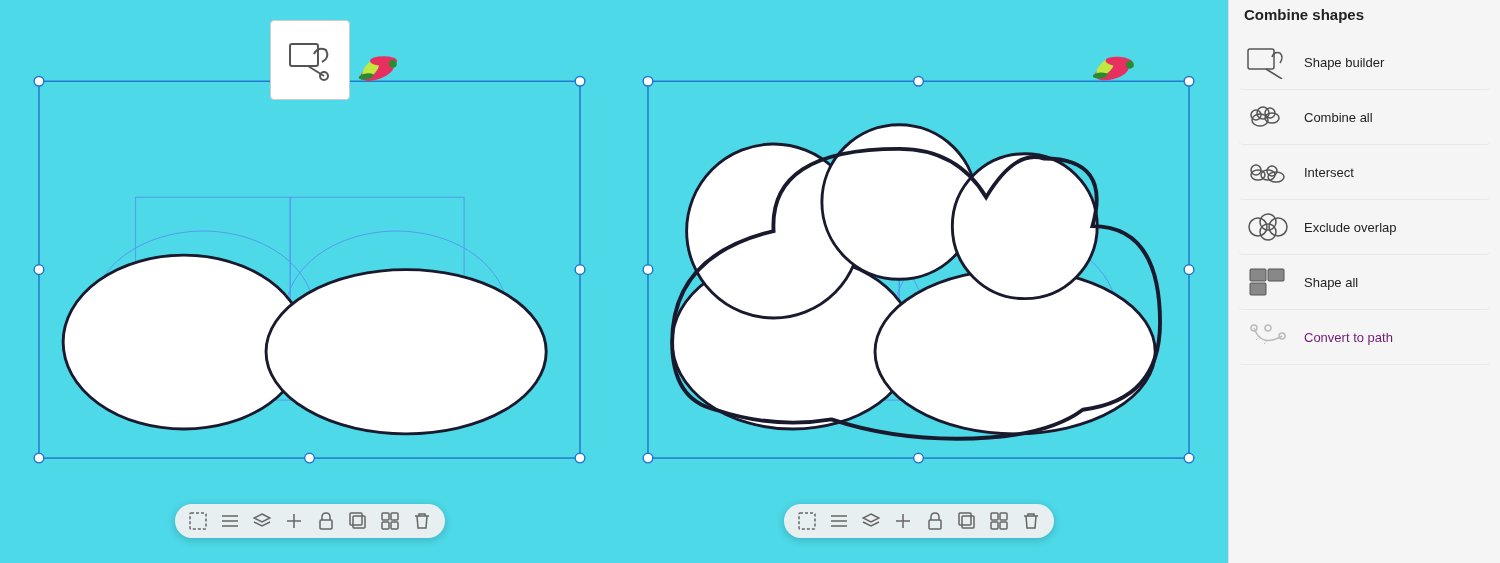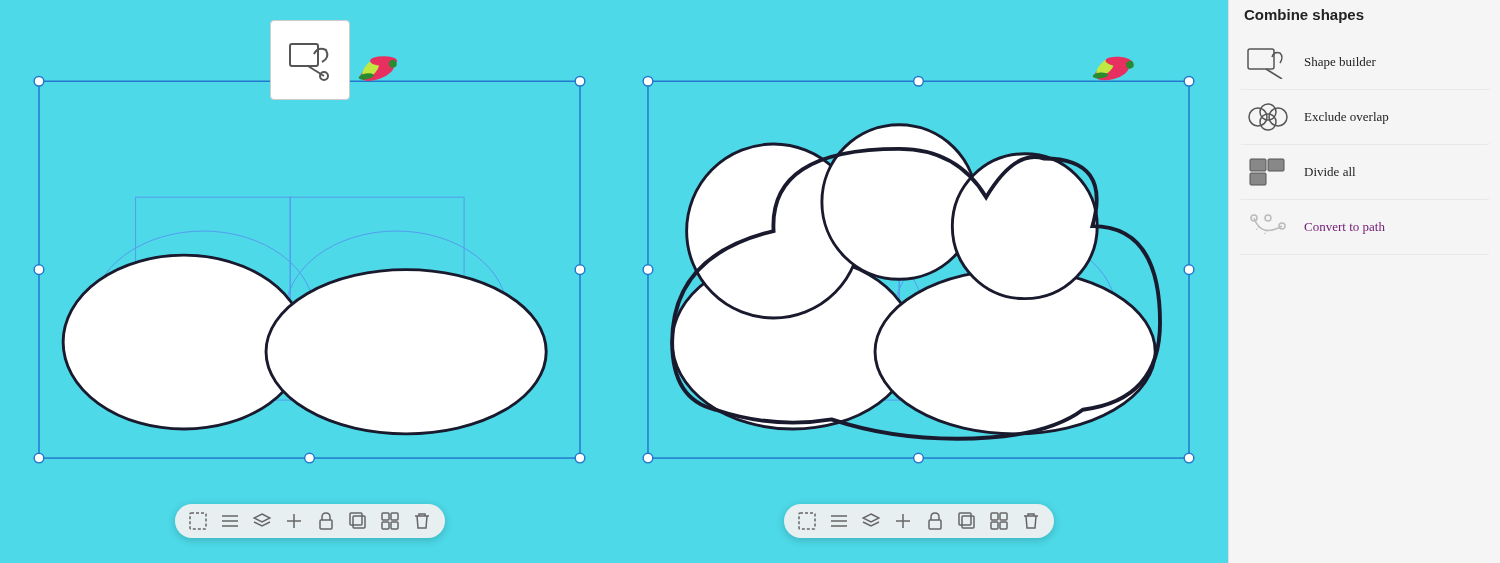--- a/index.html
+++ b/index.html
@@ -99,21 +99,20 @@
     }
 
     .panel-item {
       display: flex;
       align-items: center;
       padding: 8px 5px;
       cursor: pointer;
       border-radius: 4px;
       gap: 12px;
       border-bottom: 1px solid #e8e8e8;
-      font-family: Liberation Serif, serif;
     }
 
     .panel-item-icon {
       width: 48px;
       height: 38px;
       display: flex;
       align-items: center;
       justify-content: center;
       flex-shrink: 0;
     }
@@ -344,22 +343,47 @@
     <div class="panel-item-icon">
       <svg class="icon-svg" viewBox="0 0 44 34">
         <rect x="2" y="4" width="26" height="20" rx="2" fill="none" stroke="#555" stroke-width="1.5"></rect>
         <path d="M20 24 L36 34" stroke="#555" stroke-width="1.5"></path>
         <path d="M26 12 Q28 6 34 8 Q38 12 34 18" stroke="#555" stroke-width="1.5" fill="none"></path>
       </svg>
     </div>
     <div class="panel-item-label">Shape builder</div>
   </div>
 
-
-
+  <div class="panel-item">
+    <div class="panel-item-icon">
+      <svg class="icon-svg" viewBox="0 0 44 34">
+
+        <ellipse cx="14" cy="20" rx="8" ry="6" fill="none" stroke="#555" stroke-width="1.5"></ellipse>
+        <circle cx="10" cy="15" r="5" fill="none" stroke="#555" stroke-width="1.5"></circle>
+        <circle cx="17" cy="13" r="6" fill="none" stroke="#555" stroke-width="1.5"></circle>
+        <ellipse cx="26" cy="18" rx="7" ry="5" fill="none" stroke="#555" stroke-width="1.5"></ellipse>
+        <circle cx="24" cy="13" r="5" fill="none" stroke="#555" stroke-width="1.5"></circle>
+      </svg>
+    </div>
+    <div class="panel-item-label">Combine all</div>
+  </div>
+
+
+  <div class="panel-item">
+    <div class="panel-item-icon">
+      <svg class="icon-svg" viewBox="0 0 44 34">
+        <ellipse cx="12" cy="20" rx="7" ry="5" fill="none" stroke="#555" stroke-width="1.5"></ellipse>
+        <circle cx="10" cy="15" r="5" fill="none" stroke="#555" stroke-width="1.5"></circle>
+        <ellipse cx="22" cy="20" rx="7" ry="5" fill="none" stroke="#555" stroke-width="1.5"></ellipse>
+        <ellipse cx="30" cy="22" rx="8" ry="5" fill="none" stroke="#555" stroke-width="1.5"></ellipse>
+        <circle cx="26" cy="16" r="5" fill="none" stroke="#555" stroke-width="1.5"></circle>
+      </svg>
+    </div>
+    <div class="panel-item-label">Intersect</div>
+  </div>
 
   <div class="panel-item">
     <div class="panel-item-icon">
       <svg class="icon-svg" viewBox="0 0 44 34">
         <circle cx="12" cy="17" r="9" fill="none" stroke="#555" stroke-width="1.5"></circle>
         <circle cx="22" cy="12" r="8" fill="none" stroke="#555" stroke-width="1.5"></circle>
         <circle cx="22" cy="22" r="8" fill="none" stroke="#555" stroke-width="1.5"></circle>
         <circle cx="32" cy="17" r="9" fill="none" stroke="#555" stroke-width="1.5"></circle>
       </svg>
     </div>
@@ -367,21 +391,21 @@
   </div>
 
   <div class="panel-item">
     <div class="panel-item-icon">
       <svg class="icon-svg" viewBox="0 0 44 34">
         <rect x="4" y="4" width="16" height="12" rx="1" fill="#888" stroke="#555" stroke-width="1"></rect>
         <rect x="22" y="4" width="16" height="12" rx="1" fill="#888" stroke="#555" stroke-width="1"></rect>
         <rect x="4" y="18" width="16" height="12" rx="1" fill="#888" stroke="#555" stroke-width="1"></rect>
       </svg>
     </div>
-    <div class="panel-item-label">Divide all</div>
+    <div class="panel-item-label">Shape all</div>
   </div>
 
   <div class="panel-item">
     <div class="panel-item-icon">
       <svg class="icon-svg" viewBox="0 0 44 34">
         <circle cx="8" cy="8" r="3" fill="none" stroke="#bbb" stroke-width="1.5"></circle>
         <circle cx="22" cy="8" r="3" fill="none" stroke="#bbb" stroke-width="1.5"></circle>
         <circle cx="36" cy="16" r="3" fill="none" stroke="#bbb" stroke-width="1.5"></circle>
         <path d="M8 8 Q15 28 36 16" fill="none" stroke="#bbb" stroke-width="1.5"></path>
         <path d="M10 20 L14 16 M18 24 L22 20" stroke="#bbb" stroke-width="1" stroke-dasharray="2,2"></path>

